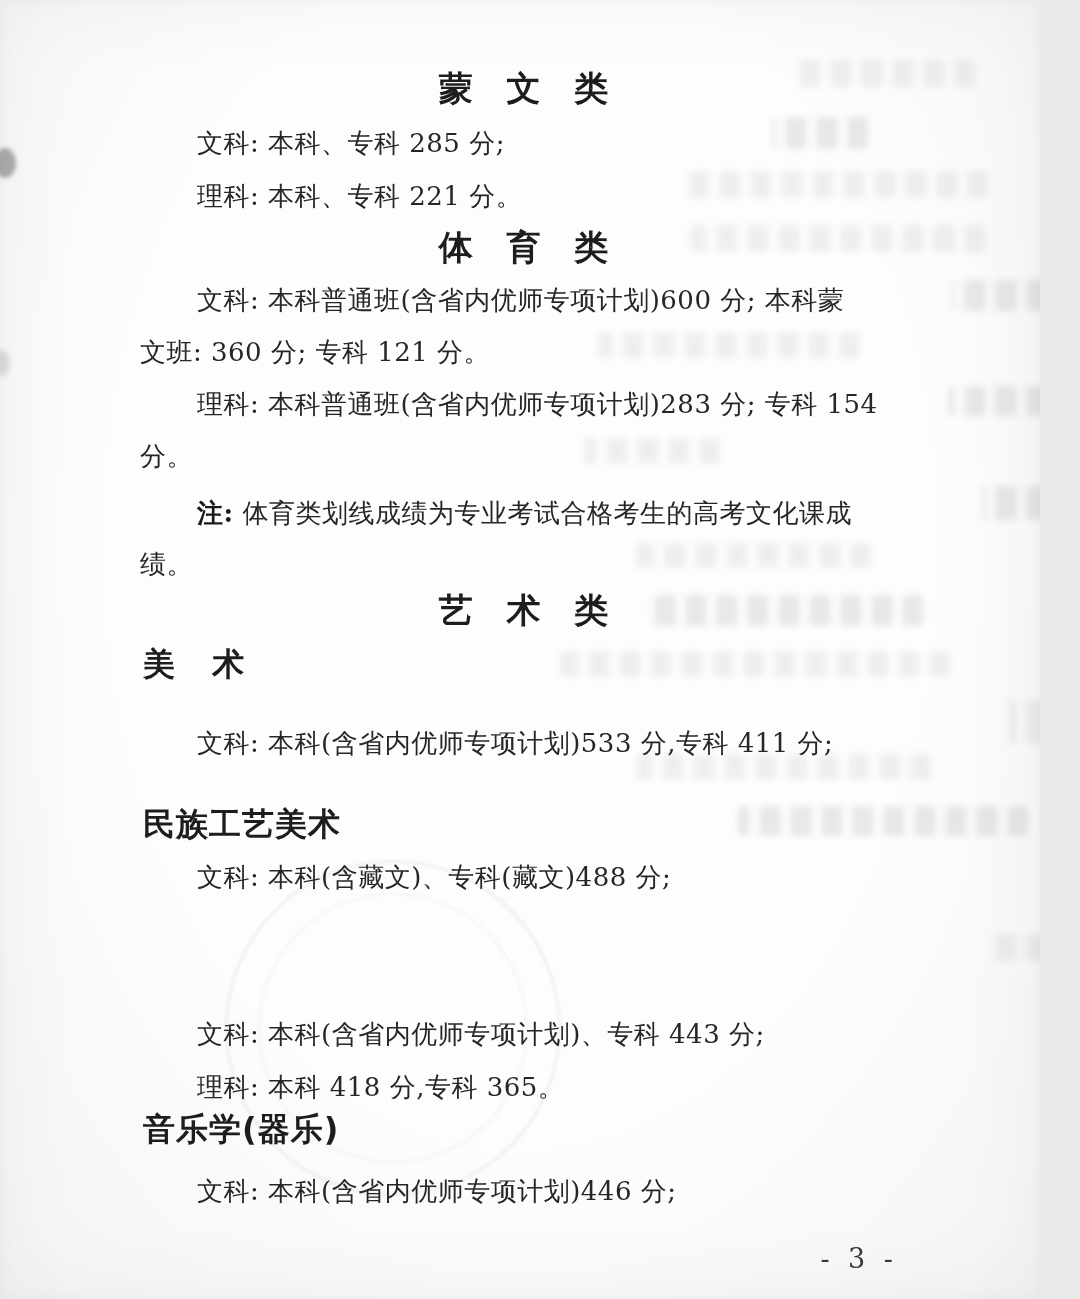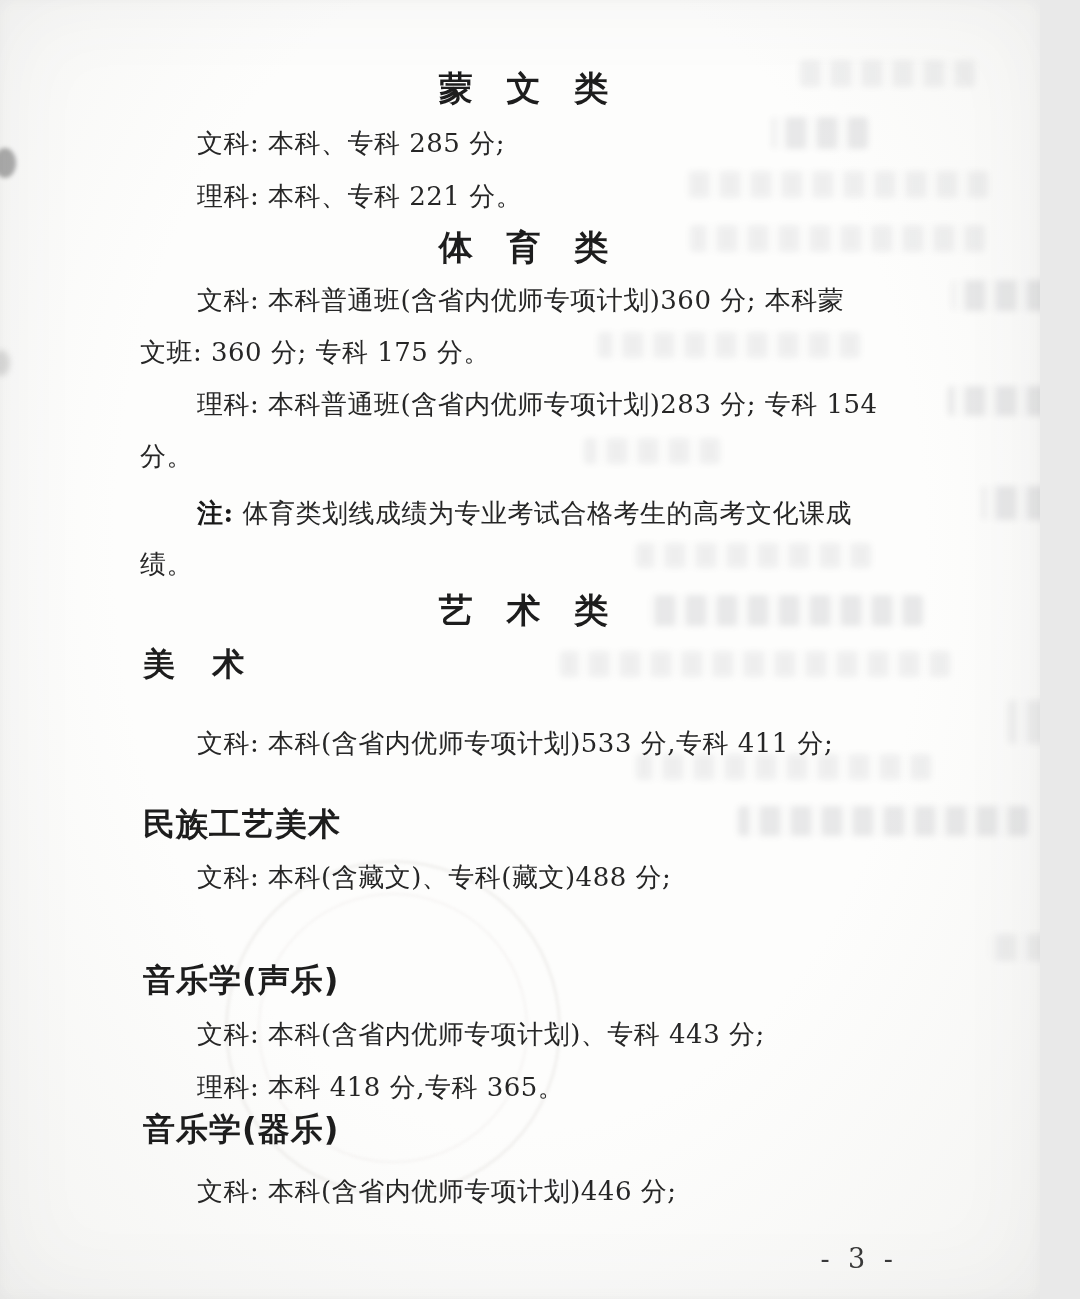--- a/index.html
+++ b/index.html
@@ -109,36 +109,35 @@
   <div class="bl b16"></div>
   <div class="seal"></div>
   <div class="sm sm1"></div>
   <div class="sm sm2"></div>
 
   <div class="line hc" style="top:70px">蒙 文 类</div>
   <div class="line bd" style="top:124px">文科: 本科、专科 285 分;</div>
   <div class="line bd" style="top:177px">理科: 本科、专科 221 分。</div>
 
   <div class="line hc" style="top:229px">体 育 类</div>
-  <div class="line bd" style="top:281px">文科: 本科普通班(含省内优师专项计划)360 分; 本科蒙</div>
-  <div class="line bd flush" style="top:333px">文班: 360 分; 专科 175 分。</div>
+  <div class="line bd" style="top:281px">文科: 本科普通班(含省内优师专项计划)600 分; 本科蒙</div>
+  <div class="line bd flush" style="top:333px">文班: 360 分; 专科 121 分。</div>
   <div class="line bd" style="top:385px">理科: 本科普通班(含省内优师专项计划)283 分; 专科 154</div>
   <div class="line bd flush" style="top:437px">分。</div>
   <div class="line bd" style="top:494px"><span class="bold">注:</span> <span>体育类划线成绩为专业考试合格考生的高考文化课成</span></div>
   <div class="line bd flush" style="top:545px">绩。</div>
 
   <div class="line hc" style="top:592px">艺 术 类</div>
 
   <div class="line hl sp" style="top:646px">美 术</div>
   <div class="line bd" style="top:724px">文科: 本科(含省内优师专项计划)533 分,专科 411 分;</div>
 
   <div class="line hl" style="top:806px">民族工艺美术</div>
   <div class="line bd" style="top:858px">文科: 本科(含藏文)、专科(藏文)488 分;</div>
 
-  <div class="line hl" style="top:962px">音乐学(声乐)</div>
   <div class="line bd" style="top:1015px">文科: 本科(含省内优师专项计划)、专科 443 分;</div>
   <div class="line bd" style="top:1068px">理科: 本科 418 分,专科 365。</div>
 
   <div class="line hl" style="top:1111px">音乐学(器乐)</div>
   <div class="line bd" style="top:1172px">文科: 本科(含省内优师专项计划)446 分;</div>
 
   <div class="footer">- 3 -</div>
 </div>
 
 </body></html>

